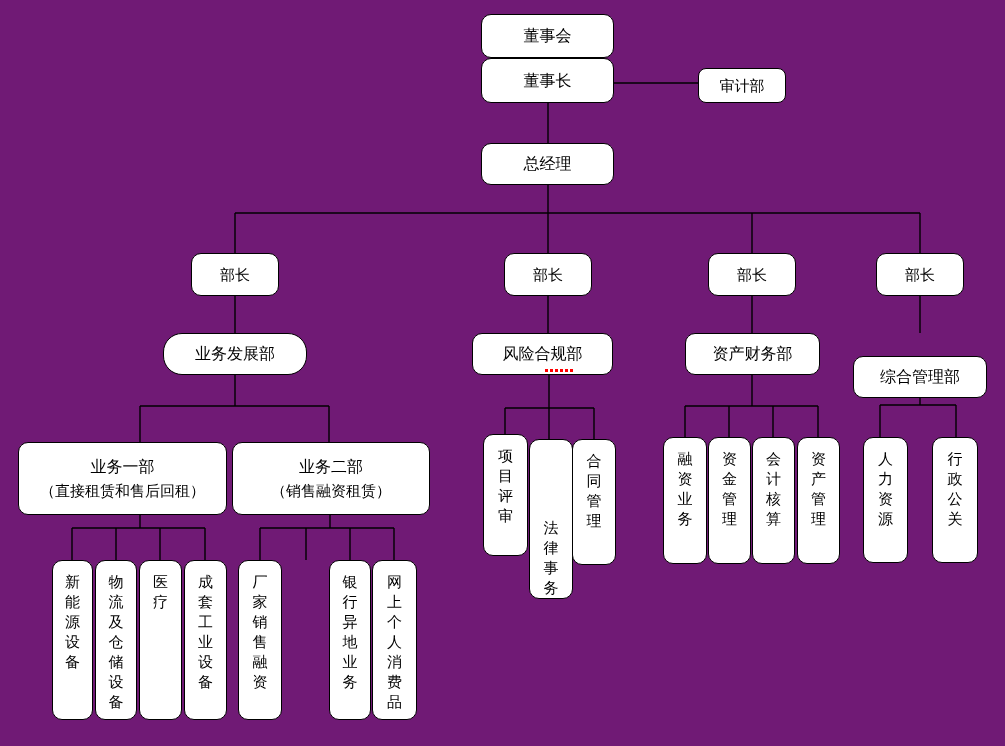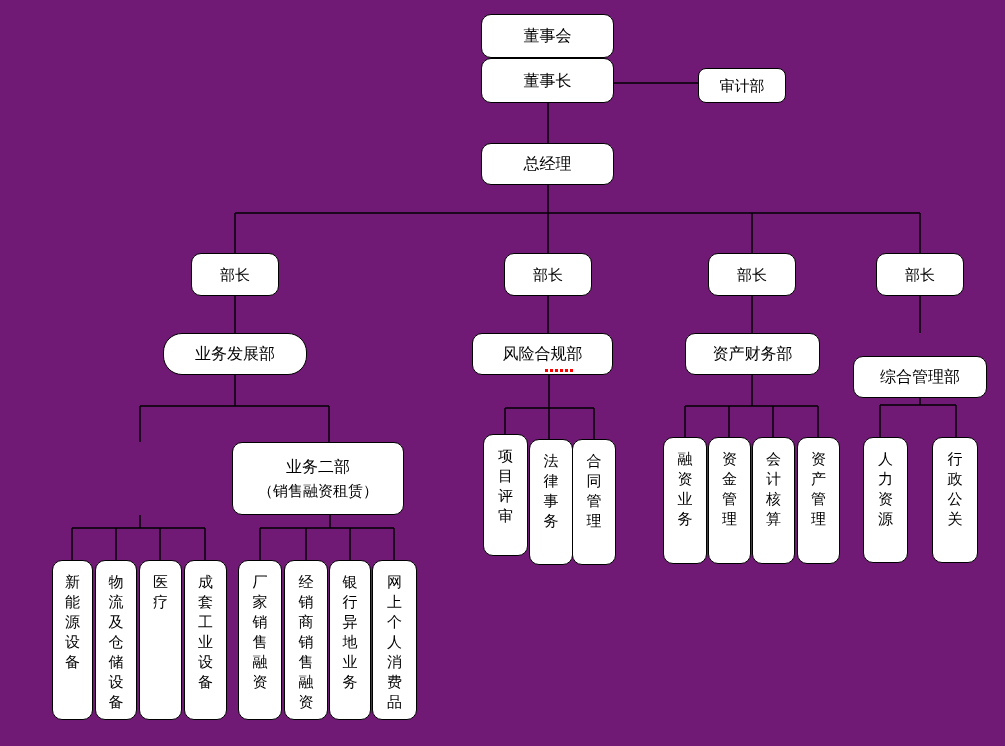--- a/index.html
+++ b/index.html
@@ -112,29 +112,33 @@
     <span>资产财务部</span>
   </div>
   <div class="box" style="left:472px;top:333px;width:141px;height:42px;">
     <span>风险合规部</span>
   </div>
   <div class="box" style="left:853px;top:333px;width:134px;height:42px;margin-top:23px;">
     <span>综合管理部</span>
   </div>
   <div class="squiggle"></div>
 
-  <div class="box box2" style="left:232px;top:442px;width:172px;height:73px;">
+  <div class="box box2" style="left:18px;top:442px;width:209px;height:73px;">
+    <span class="t1">业务一部</span>
+    <span class="t2">（直接租赁和售后回租）</span>
+  </div>
+  <div class="box box2" style="left:232px;top:442px;width:198px;height:73px;">
     <span class="t1">业务二部</span>
     <span class="t2">（销售融资租赁）</span>
   </div>
 
   <div class="box vbox" style="left:483px;top:434px;width:45px;height:122px;">
     <span class="vtext">项目评审</span>
   </div>
-  <div class="box vbox" style="left:529px;top:439px;width:44px;height:126px;">
+  <div class="box vbox" style="left:529px;top:439px;width:44px;height:160px;align-items:flex-end;">
     <span class="vtext">法律事务</span>
   </div>
   <div class="box vbox" style="left:572px;top:439px;width:44px;height:126px;">
     <span class="vtext">合同管理</span>
   </div>
 
   <div class="box vbox" style="left:663px;top:437px;width:44px;height:127px;">
     <span class="vtext">融资业务</span>
   </div>
   <div class="box vbox" style="left:708px;top:437px;width:43px;height:127px;">
@@ -163,23 +167,20 @@
   <div class="box vbox" style="left:139px;top:560px;width:43px;height:160px;">
     <span class="vtext">医疗</span>
   </div>
   <div class="box vbox" style="left:184px;top:560px;width:43px;height:160px;">
     <span class="vtext">成套工业设备</span>
   </div>
 
   <div class="box vbox" style="left:238px;top:560px;width:44px;height:160px;">
     <span class="vtext">厂家销售融资</span>
   </div>
-  <div class="box vbox" style="left:284px;top:560px;width:44px;height:160px;">
-    <span class="vtext">经销商销售融资</span>
-  </div>
   <div class="box vbox" style="left:329px;top:560px;width:42px;height:160px;">
     <span class="vtext">银行异地业务</span>
   </div>
   <div class="box vbox" style="left:372px;top:560px;width:45px;height:160px;">
     <span class="vtext">网上个人消费品</span>
   </div>
 
 </div>
 
 </body></html>

